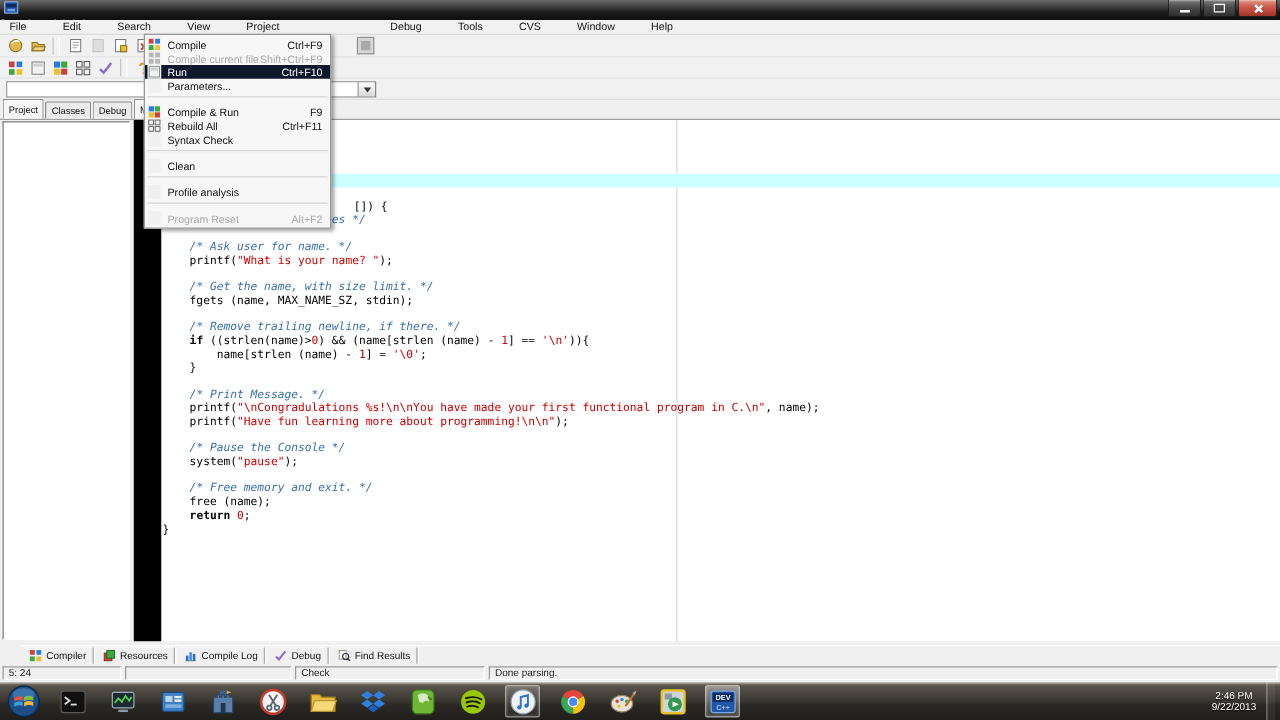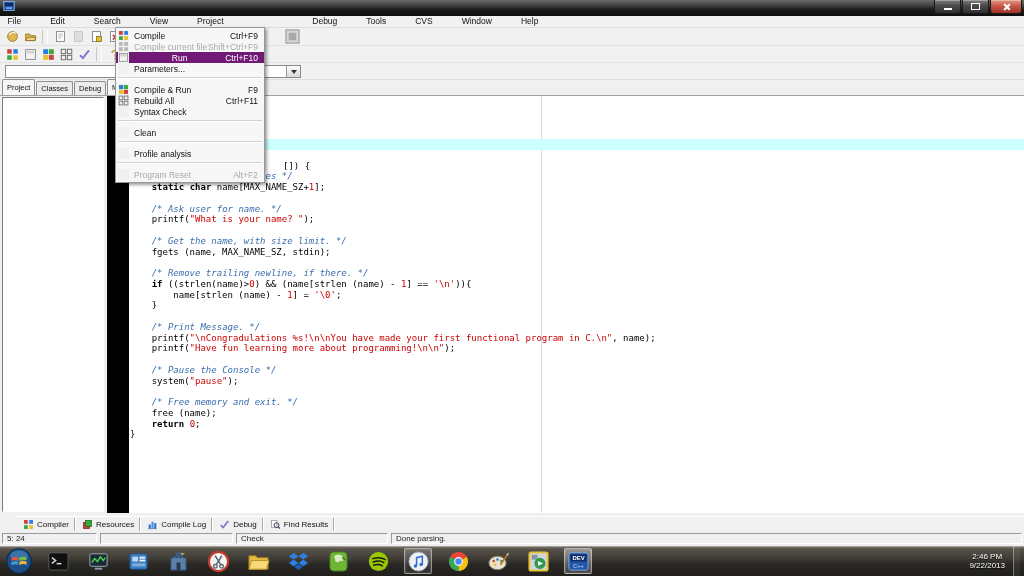--- a/index.html
+++ b/index.html
@@ -67,21 +67,21 @@
   .t-p{color:#000;} .t-k{color:#000;font-weight:bold;} .t-c{color:#3a6fae;font-style:italic;}
   .t-s{color:#cc0000;} .t-n{color:#cc0000;}
 
   
   .exec-menu{position:absolute;left:115px;top:27px;width:150px;background:#f7f7f7;border:1px solid #979797;
     box-shadow:2px 2px 3px rgba(0,0,0,.38);z-index:60;padding:2px 0;box-sizing:border-box;}
   .xm-item{display:flex;align-items:center;height:11px;padding:0 6px 0 2px;font-size:8.5px;color:#111;}
   .xm-ic{width:11px;height:11px;flex:0 0 11px;margin-right:5px;background:#f0f0f0;}
   .xm-label{flex:1;white-space:nowrap;}
   .xm-short{white-space:nowrap;}
-  .xm-item.highlighted{background:#701a75;color:#fff;text-align:center;}
+  .xm-item.highlighted{background:#0f172a;color:#fff;}
   .xm-item.disabled{color:#a8a8a8;}
   .xm-item.sep{display:block;height:7px;padding:0;}
   .xm-item.sep::before{content:"";display:block;height:1px;background:#d2d2d2;border-bottom:1px solid #fff;margin:3px 2px 0 2px;}
 
   
   .bottomtabs{position:absolute;left:16px;top:516px;width:1024px;height:16px;background:#f0f0f0;
     border-top:1px solid #fff;display:flex;align-items:center;padding-left:2px;box-sizing:border-box;}
   .btab{display:flex;align-items:center;height:13px;padding:0 5px;border-right:1px solid #a8a8a8;box-shadow:1px 0 0 #fff;margin-right:2px;font-size:8px;color:#111;}
   .btab .bt-ic{width:11px;height:11px;margin-right:3px;}
 
@@ -374,21 +374,20 @@
   <div class="marginline"></div>
   <div class="codearea">
       <div class="cline"></div>
       <div class="cline"></div>
       <div class="cline"></div>
       <div class="cline"></div>
       <div class="cline hl"></div>
       <div class="cline"></div>
       <div class="cline" style="text-indent: 153px;"><span class="t-p">[]) {</span></div>
       <div class="cline"><span class="t-p">    </span><span class="t-c">/* Initialize variables */</span></div>
-      <div class="cline"><span class="t-p">    </span><span class="t-k">static</span><span class="t-p"> </span><span class="t-k">char</span><span class="t-p"> name[MAX_NAME_SZ+</span><span class="t-n">1</span><span class="t-p">];</span></div>
       <div class="cline"></div>
       <div class="cline"><span class="t-p">    </span><span class="t-c">/* Ask user for name. */</span></div>
       <div class="cline"><span class="t-p">    printf(</span><span class="t-s">"What is your name? "</span><span class="t-p">);</span></div>
       <div class="cline"></div>
       <div class="cline"><span class="t-p">    </span><span class="t-c">/* Get the name, with size limit. */</span></div>
       <div class="cline"><span class="t-p">    fgets (name, MAX_NAME_SZ, stdin);</span></div>
       <div class="cline"></div>
       <div class="cline"><span class="t-p">    </span><span class="t-c">/* Remove trailing newline, if there. */</span></div>
       <div class="cline"><span class="t-p">    </span><span class="t-k">if</span><span class="t-p"> ((strlen(name)&gt;</span><span class="t-n">0</span><span class="t-p">) &amp;&amp; (name[strlen (name) - </span><span class="t-n">1</span><span class="t-p">] == </span><span class="t-s">'\n'</span><span class="t-p">)){</span></div>
       <div class="cline"><span class="t-p">        name[strlen (name) - </span><span class="t-n">1</span><span class="t-p">] = </span><span class="t-s">'\0'</span><span class="t-p">;</span></div>

